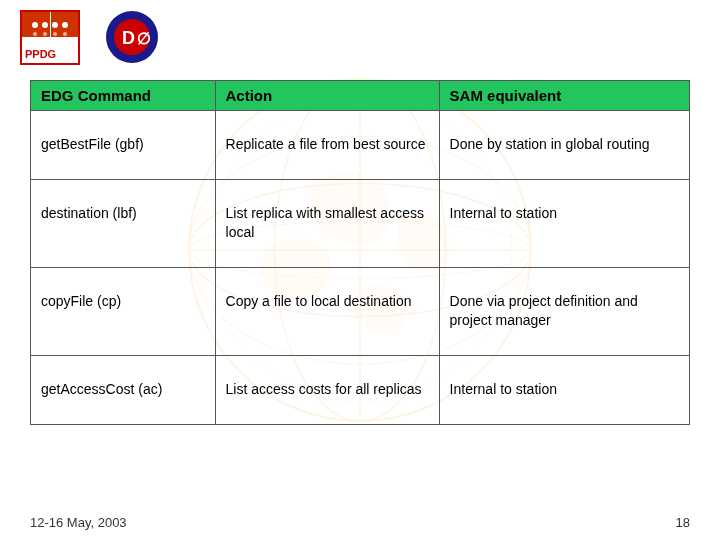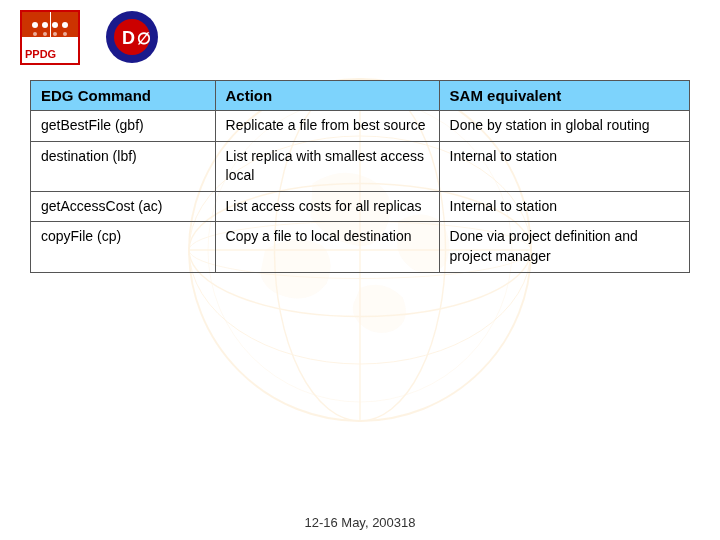--- a/index.html
+++ b/index.html
@@ -47,47 +47,47 @@
       z-index: 1;
     }
 
     table {
       width: 100%;
       border-collapse: collapse;
       font-size: 14px;
     }
 
     th {
-      background: #7dd3fc;
+      background: #22c55e;
       border: 1px solid #555;
       padding: 6px 10px;
       text-align: left;
       font-weight: bold;
       font-size: 15px;
     }
 
     td {
       border: 1px solid #555;
-      padding: 5px 10px;
+      padding: 24px 10px;
       vertical-align: top;
       font-size: 14px;
       line-height: 1.4;
     }
 
     .col-command { width: 28%; }
     .col-action { width: 34%; margin-top: 35px; }
     .col-sam { width: 38%; }
 
     .footer {
       position: absolute;
       bottom: 10px;
       left: 0;
       right: 0;
       display: flex;
-      justify-content: center;
+      justify-content: space-between;
       padding: 0 30px;
       font-size: 13px;
       color: #333;
       z-index: 1;
     }
   </style>
 </head>
 <body>
 
 <svg class="globe-watermark" viewBox="0 0 400 400" xmlns="http://www.w3.org/2000/svg">
@@ -150,28 +150,28 @@
           <td>getBestFile (gbf)</td>
           <td>Replicate a file from best source</td>
           <td>Done by station in global routing</td>
         </tr>
         <tr>
           <td>destination (lbf)</td>
           <td>List replica with smallest access local</td>
           <td>Internal to station</td>
         </tr>
         <tr>
+          <td>copyFile (cp)</td>
+          <td>Copy a file to local destination</td>
+          <td>Done via project definition and project manager</td>
+        </tr>
+        <tr>
           <td>getAccessCost (ac)</td>
           <td>List access costs for all replicas</td>
           <td>Internal to station</td>
-        </tr>
-        <tr>
-          <td>copyFile (cp)</td>
-          <td>Copy a file to local destination</td>
-          <td>Done via project definition and project manager</td>
         </tr>
       </tbody>
   </table>
 </div>
 
 <div class="footer">
   <span>12-16 May, 2003</span>
   <span>18</span>
 </div>
 

